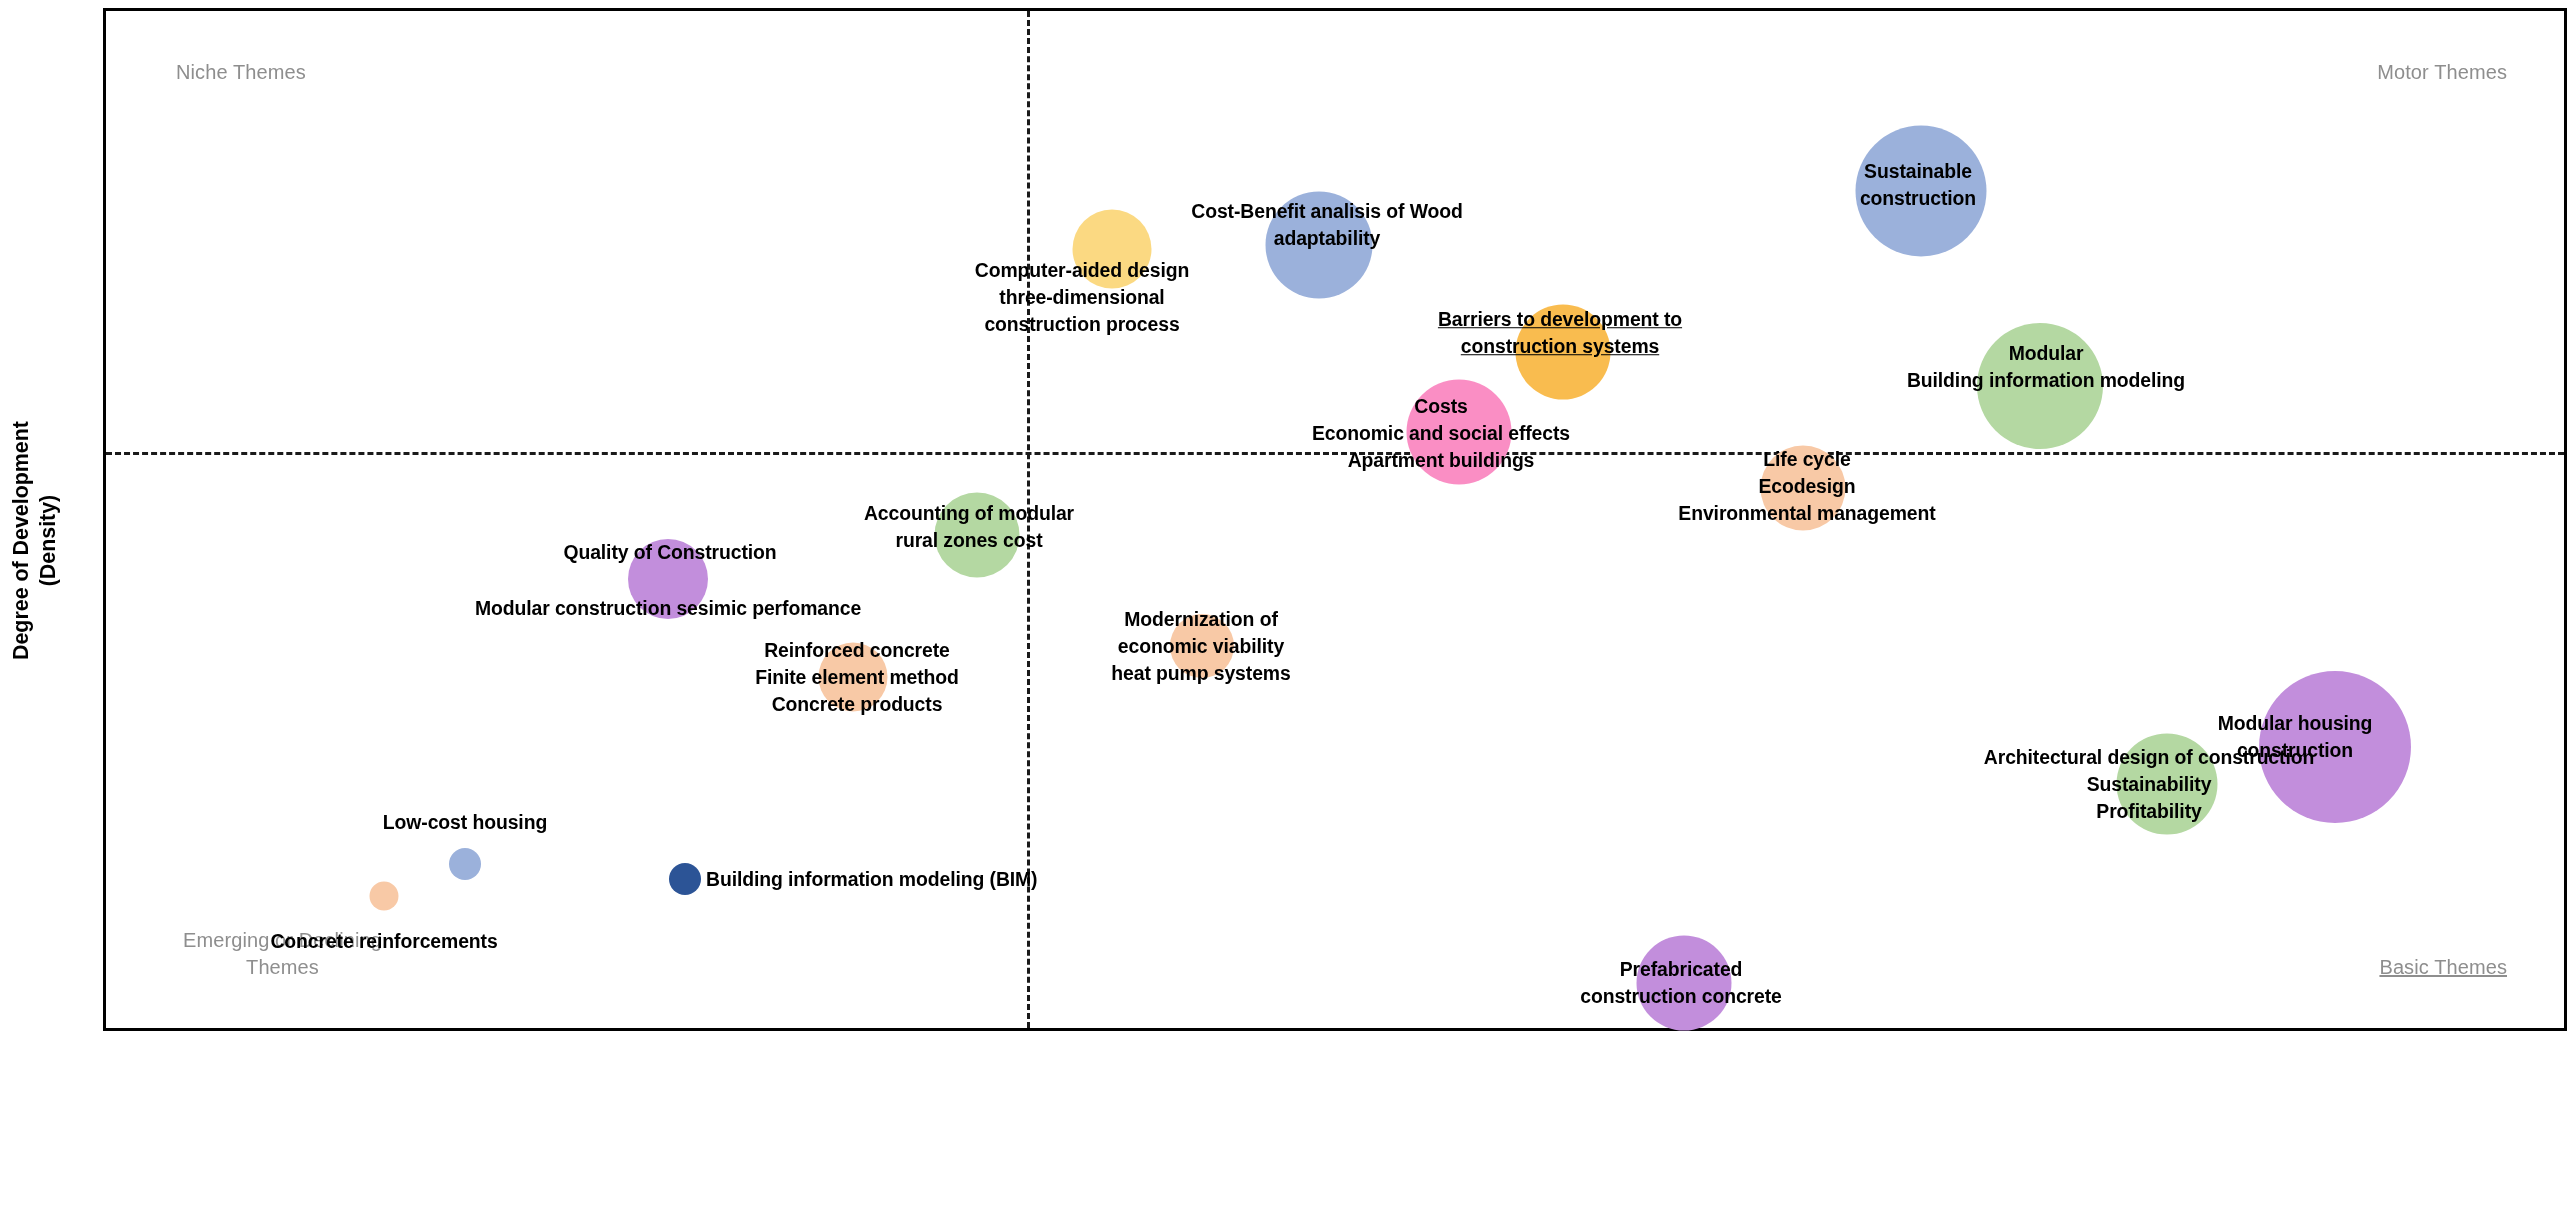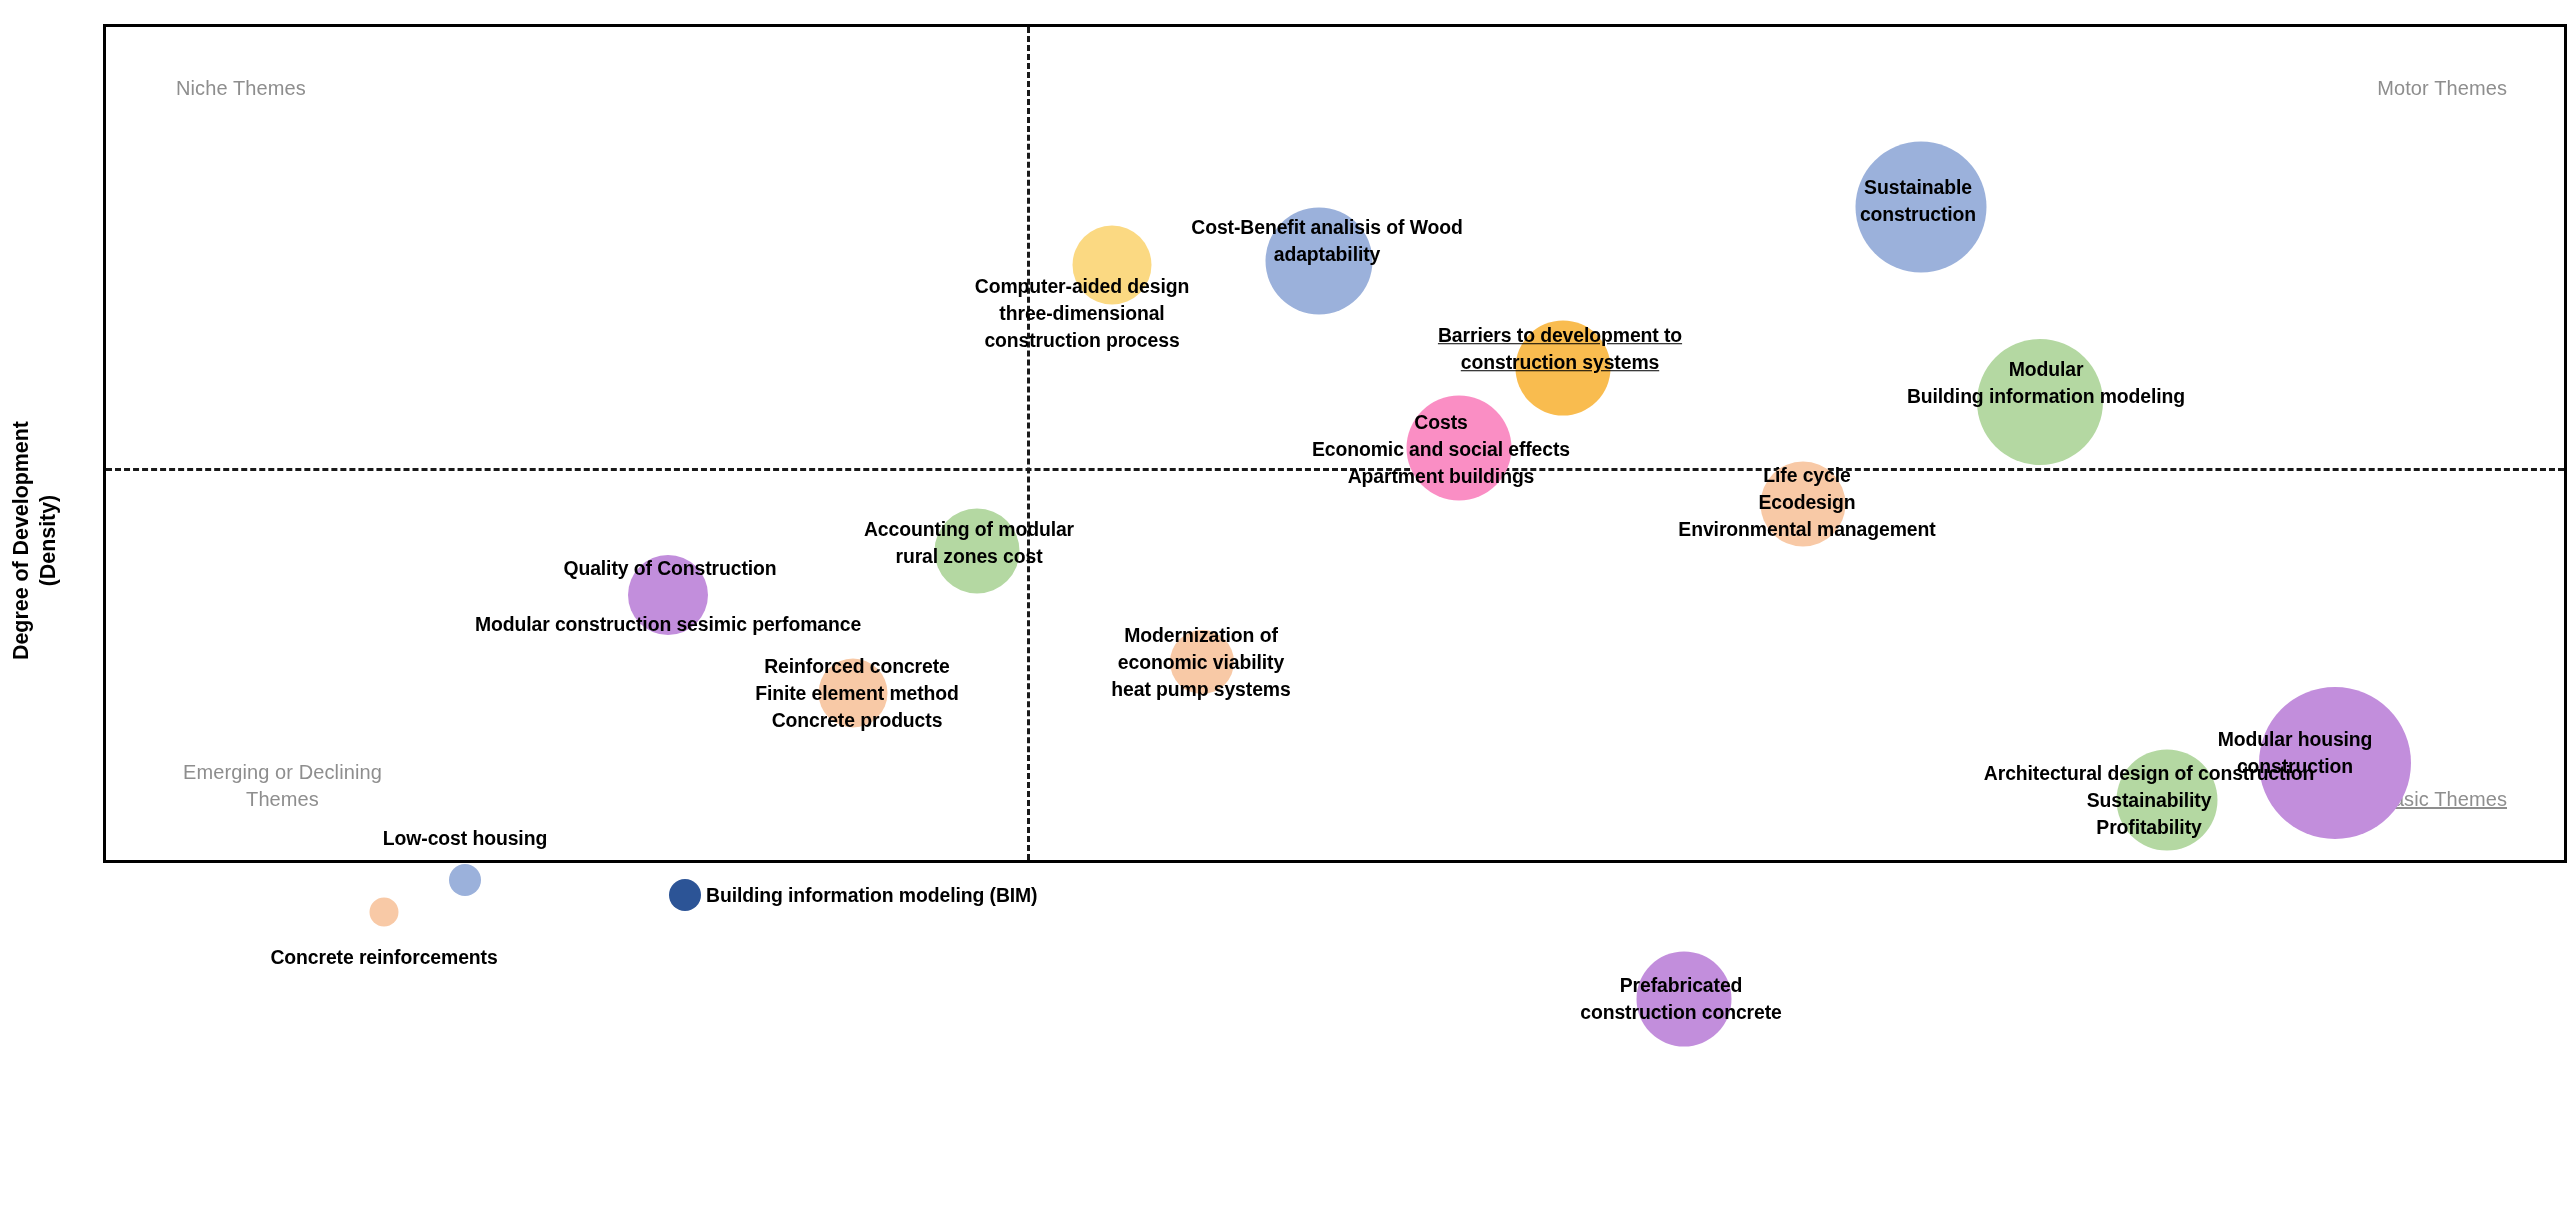--- a/index.html
+++ b/index.html
@@ -14,23 +14,23 @@
     position: relative;
     width: 2576px;
     height: 1210px;
     background: #ffffff;
     overflow: hidden;
   }
   
   #plot-frame {
     position: absolute;
     left: 103px;
-    top: 24px;
+    top: 8px;
     width: 2464px;
-    height: 839px;
+    height: 1023px;
     border: 3.3px solid #000000;
     box-sizing: border-box;
     background: #ffffff;
   }
   
   .divider-h {
     position: absolute;
     left: 0;
     width: 100%;
     height: 0;

